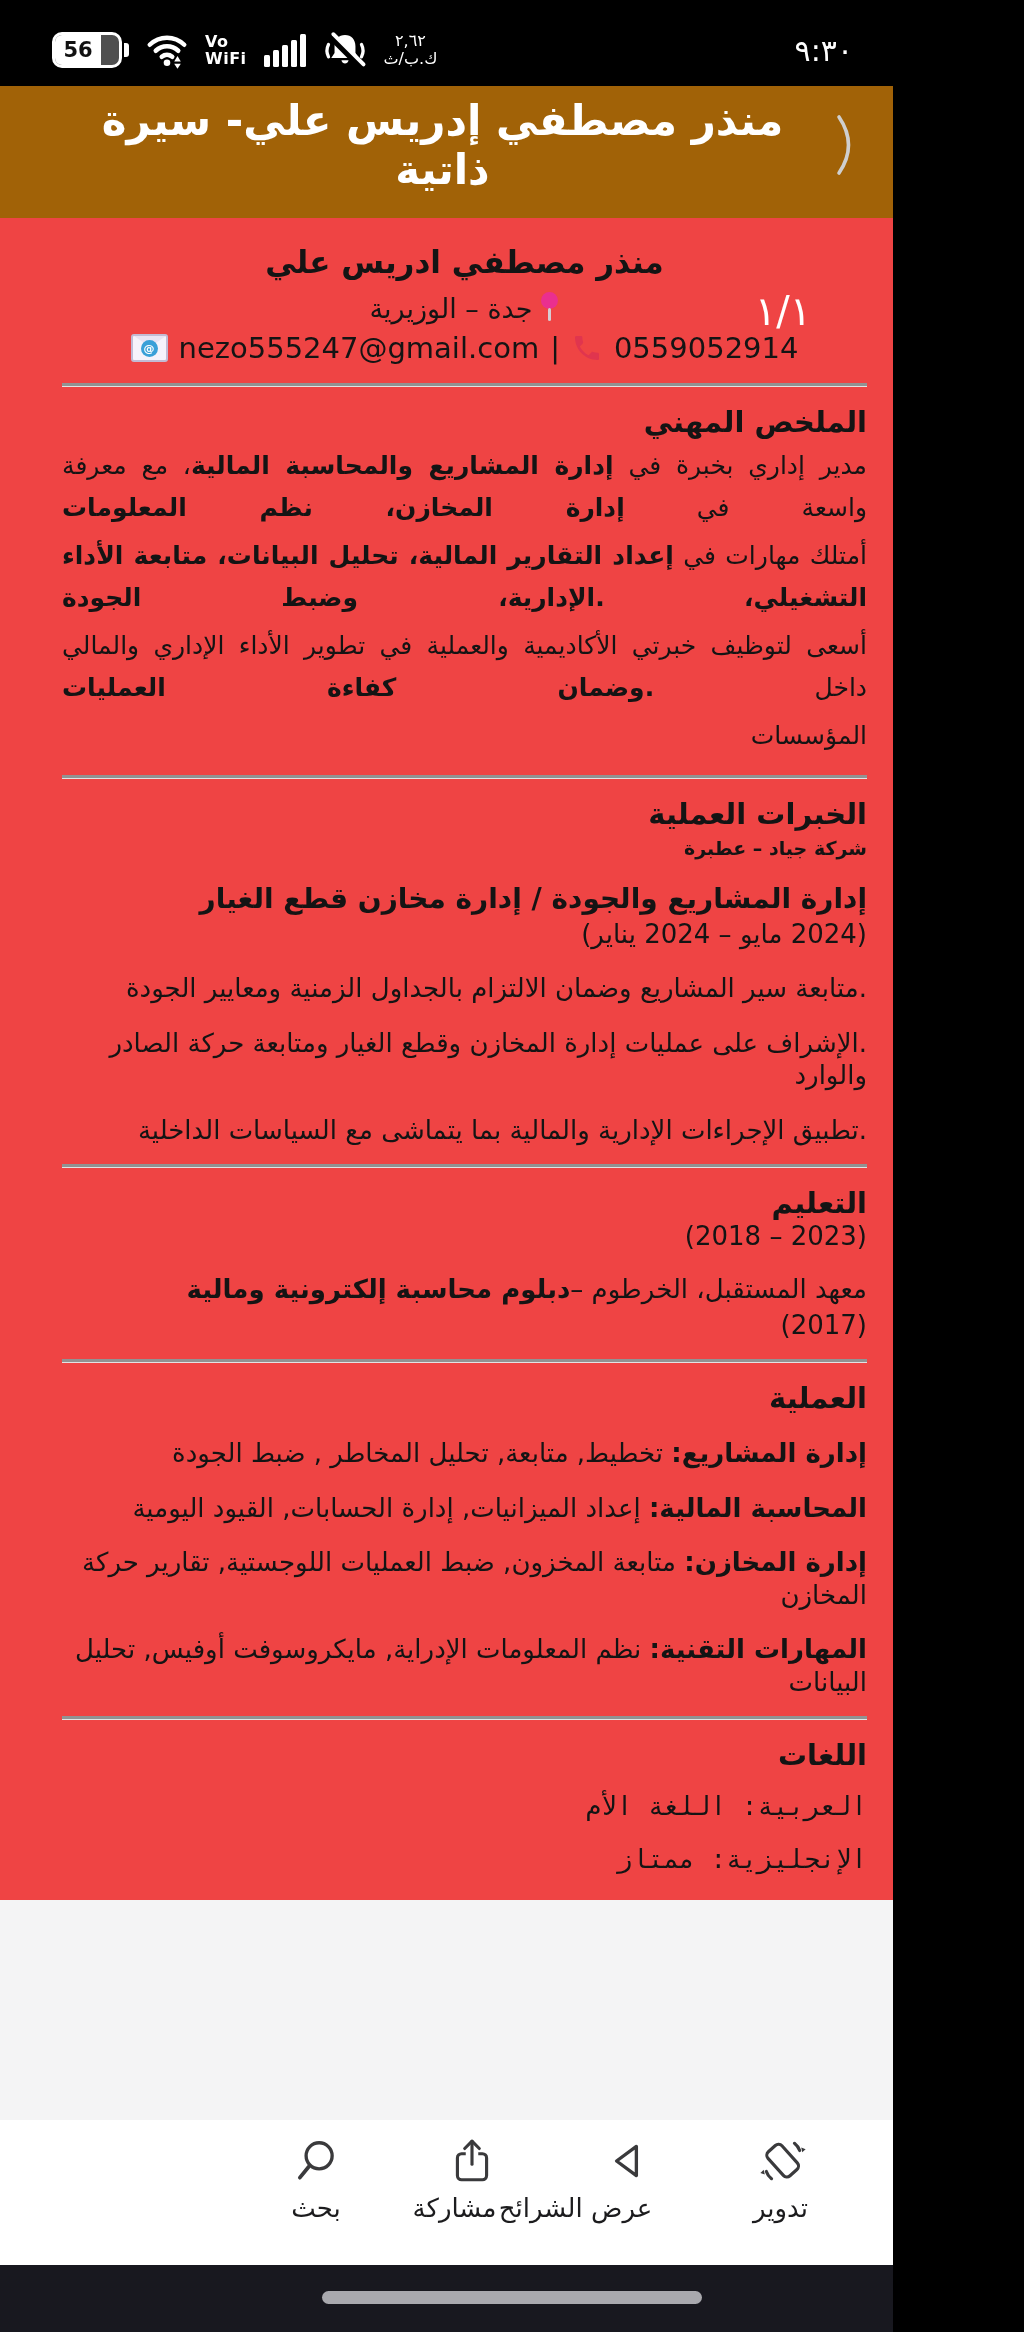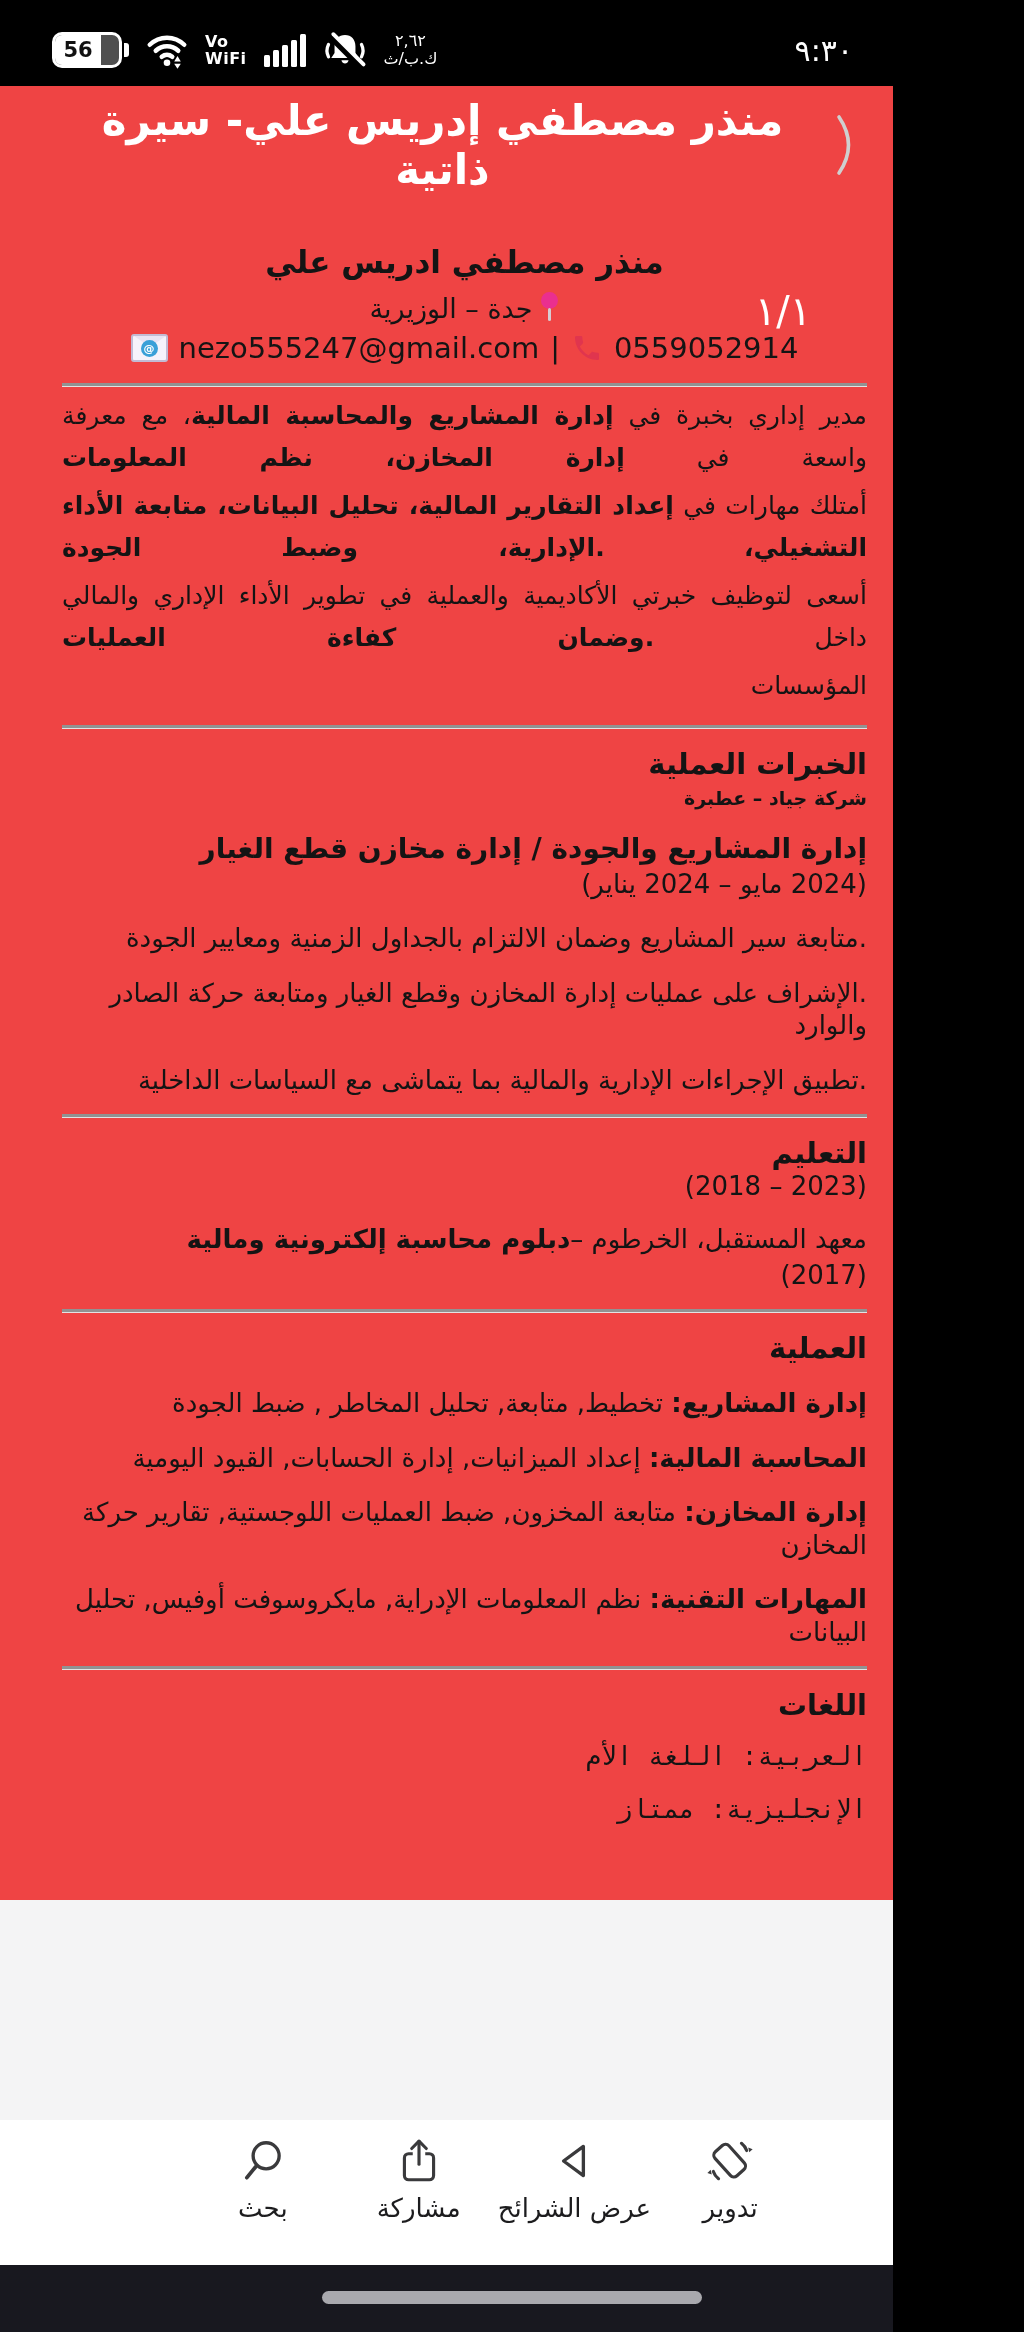--- a/index.html
+++ b/index.html
@@ -15,21 +15,21 @@
   .battery-num { color:#111; font-size:21px; font-weight:bold; }
   .battery-nub { width:5px; height:14px; background:#fff; border-radius:0 3px 3px 0; margin-left:2px; }
   .carrier { font-size:16px; line-height:17px; font-weight:600; letter-spacing:.5px; }
   .bars { display:flex; align-items:flex-end; gap:3px; height:34px; }
   .bars span { width:6px; background:#fff; border-radius:1.5px; display:block; }
   .netspeed { font-size:16px; line-height:18px; text-align:center; direction:rtl; }
   .sb-spacer { flex:1; }
   .sb-time { font-size:30px; direction:rtl; }
 
   
-  .appheader { height:132px; background:#ef4444; display:flex; align-items:center; padding:0 22px 14px 60px; }
+  .appheader { height:132px; background:#a16207; display:flex; align-items:center; padding:0 22px 14px 60px; }
   .appheader-title { flex:1; text-align:center; color:#fff; font-size:42px; font-weight:bold; direction:rtl; }
   .back-btn { width:46px; height:70px; display:flex; align-items:center; justify-content:center; }
 
   
   .page { height:1682px; background:#ef4444; position:relative; overflow:hidden; }
   .page-inner { padding:0 26px 0 62px; }
   .doc-name { text-align:center; font-size:31px; font-weight:bold; padding-top:26px; direction:rtl; }
   .loc-row { display:flex; direction:rtl; justify-content:center; align-items:center; gap:9px; margin-top:12px; font-size:27px;text-align:right; }
   .pin { position:relative; width:18px; height:32px; }
   .pin-head { width:17px; height:17px; border-radius:50%; position:absolute; top:0; left:0; }
@@ -53,21 +53,21 @@
   .date { margin-top:2px; font-size:26px; }
   .edu { margin-top:16px; font-size:26px; line-height:40px; }
   .edu-date { margin-top:0; }
   .bullet { margin-top:22px; font-size:26px; }
   .skill { margin-top:22px; font-size:26px; }
   .lang { margin-top:20px; font-size:26px;font-family:Liberation Mono, monospace; }
 
   
   .graygap { height:220px; background:#f4f4f5; }
   .toolbar { height:145px; background:#fff; direction:rtl; display:flex; justify-content:space-between; padding:16px 85px 0 185px; }
-  .tb-item { width:172px; display:flex; flex-direction:column; align-items:center; gap:7px; }
+  .tb-item { width:172px; display:flex; flex-direction:column; gap:7px; }
   .tb-label { font-size:26px; color:#1c1c1e; direction:rtl; white-space:nowrap; }
   .bottombar { height:67px; background:#18181f; position:relative; }
   .home-pill { position:absolute; left:322px; top:26px; width:380px; height:13px; border-radius:7px; background:#a9a9ae; }
   svg { display:block; }
 </style>
 </head>
 <body>
 
 <div class="screen">
 
@@ -154,20 +154,21 @@
           <svg width="32" height="32" viewBox="0 0 24 24">
             <path d="M6.62 10.79c1.44 2.83 3.76 5.14 6.59 6.59l2.2-2.21c.27-.27.67-.36 1.02-.24 1.12.37 2.33.57 3.57.57.55 0 1 .45 1 1V20c0 .55-.45 1-1 1-9.39 0-17-7.61-17-17 0-.55.45-1 1-1h3.5c.55 0 1 .45 1 1 0 1.25.2 2.45.57 3.57.11.35.03.74-.25 1.02l-2.2 2.2z" fill="#e0354e"></path>
           </svg>
         </span>
         <span>0559052914</span>
       </div>
 
       <div>
           <div class="divider"></div>
           <section>
+            <div class="sec-title">الملخص المهني</div>
             <div class="line para justify" dir="rtl"><span class="seg">مدير إداري بخبرة في </span><span class="seg b">إدارة المشاريع والمحاسبة المالية</span><span class="seg">، مع معرفة واسعة في </span><span class="seg b">إدارة المخازن، نظم المعلومات</span></div>
             <div class="line para justify" dir="rtl"><span class="seg">أمتلك مهارات في </span><span class="seg b">إعداد التقارير المالية، تحليل البيانات، متابعة الأداء التشغيلي،</span><span class="seg"> </span><span class="seg b">.الإدارية، وضبط الجودة</span></div>
             <div class="line para justify" dir="rtl"><span class="seg">أسعى لتوظيف خبرتي الأكاديمية والعملية في تطوير الأداء الإداري والمالي داخل </span><span class="seg b">.وضمان كفاءة العمليات</span></div>
             <div class="line para" dir="rtl"><span class="seg">المؤسسات</span></div>
           </section>
           <div class="divider"></div>
           <section>
             <div class="sec-title">الخبرات العملية</div>
             <div class="line company" dir="rtl"><span class="seg b">شركة جياد – عطبرة</span></div>
             <div class="line job" dir="rtl"><span class="seg b">إدارة المشاريع والجودة / إدارة مخازن قطع الغيار</span></div>

